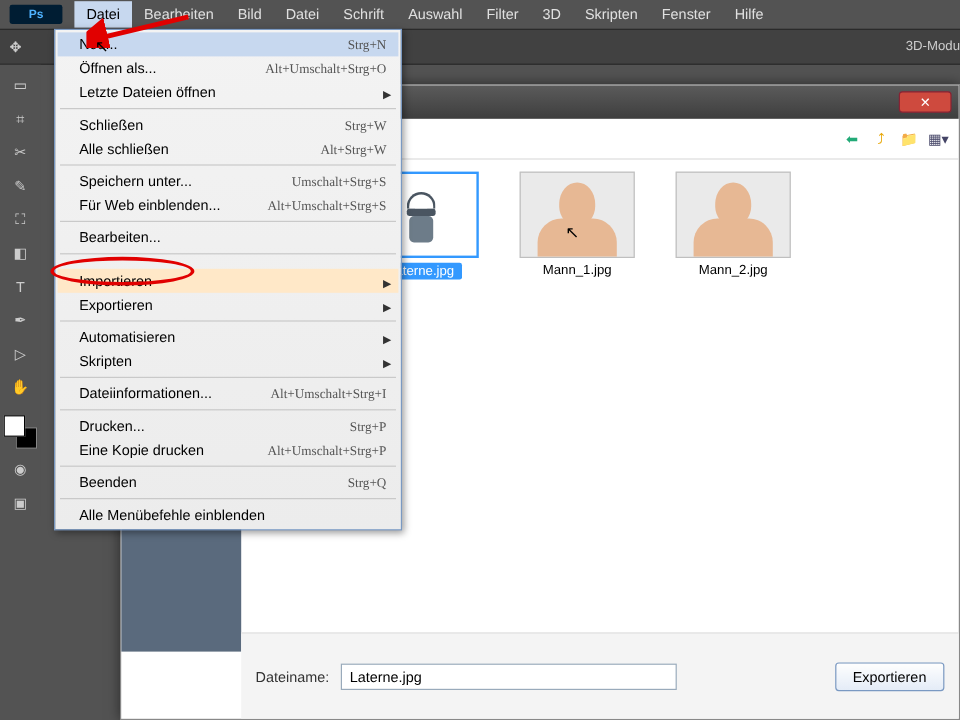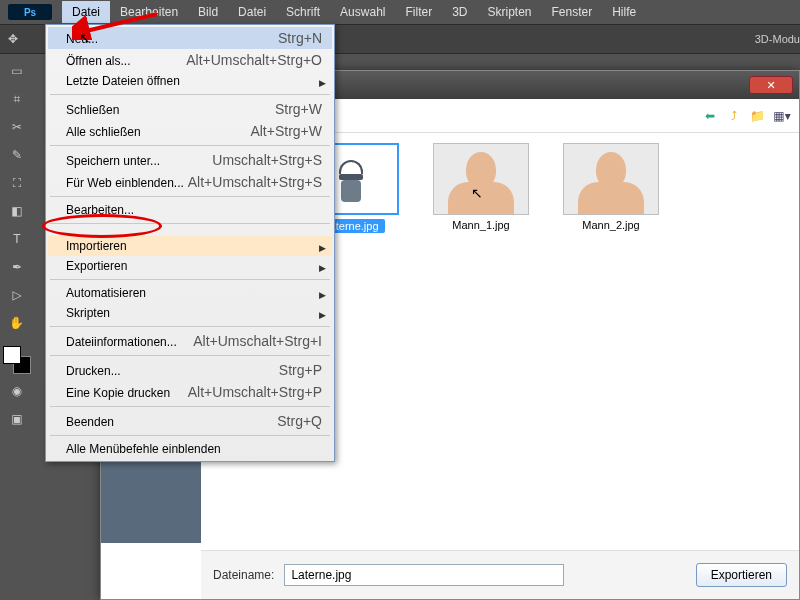--- a/index.html
+++ b/index.html
@@ -20,21 +20,21 @@
 .swatches { width:28px; height:28px; position:relative; margin-top:6px; }
 .swatches .fg { position:absolute; width:18px; height:18px; background:#fff; border:1px solid #000; left:0; top:0; }
 .swatches .bg { position:absolute; width:18px; height:18px; background:#000; border:1px solid #888; right:0; bottom:0; }
 
 
 .menu { position:absolute; left:45px; top:24px; width:290px; background:linear-gradient(#f3f3f3,#ececec); border:1px solid #7a99c2; box-shadow:2px 2px 6px rgba(0,0,0,0.4); padding:2px; z-index:100; }
 .menu .row { display:flex; align-items:flex-end; justify-content:space-between; padding:3px 10px 3px 18px; color:#000; cursor:default; position:relative; }
 .menu .row.hl { background:#c7d8ef; }
 .menu .row.warm { background:#ffe8c8;margin-top:12px; }
 .menu .sep { height:1px; background:#c9c9c9; margin:3px 2px; }
-.menu .short { color:#555; font-size:14px; }
+.menu .short { color:#555; font-size:11px;font-family:Liberation Serif, serif; }
 .menu .arrow { position:absolute; right:6px; font-size:9px; color:#333; }
 
 
 .ann-arrow { position:absolute; left:72px; top:10px; z-index:120; pointer-events:none; }
 .ann-ellipse { position:absolute; left:42px; top:214px; z-index:120; width:120px; height:24px; border:3px solid #e10000; border-radius:50%; pointer-events:none; }
 
 
 .cursor1 { position:absolute; left:79px; top:30px; z-index:130; pointer-events:none; color:#000; font-size:14px; }
 .cursor2 { position:absolute; left:471px; top:185px; z-index:130; pointer-events:none; color:#000; font-size:14px; }
 
@@ -50,21 +50,21 @@
 .places .folder::before { content:""; position:absolute; top:-6px; left:4px; width:20px; height:8px; background:#f7d774; border-radius:2px 2px 0 0; }
 .places .lbl { color:#fff; font-size:10px; text-align:center; }
 .thumbs { flex:1; padding:10px; display:flex; flex-wrap:wrap; align-content:flex-start; gap:20px 30px; }
 .thumb { width:100px; display:flex; flex-direction:column; align-items:center; gap:4px; }
 .thumb .pic { width:96px; height:72px; border:1px solid #bfbfbf; background:#eaeaea; display:flex; align-items:center; justify-content:center; position:relative; overflow:hidden; }
 .thumb.selected .pic { border:2px solid #3399ff; background:#eaf3ff; }
 .thumb.selected .cap { background:#3399ff; color:#fff; padding:1px 6px; border-radius:2px; }
 .thumb .cap { font-size:11px; color:#000; }
 .thumb.clipped { width:60px; }
 .thumb.clipped .pic { width:56px; }
-.dlg-bottom { position:absolute; left:100px; right:0; bottom:0; height:49px; padding:8px 12px; display:flex; align-items:center; gap:10px; border-top:1px solid #e0e0e0; background:#f4f4f4; }
+.dlg-bottom { position:absolute; left:100px; right:0; bottom:0; height:72px; padding:8px 12px; display:flex; align-items:center; gap:10px; border-top:1px solid #e0e0e0; background:#f4f4f4; }
 .dlg-bottom label { color:#333; }
 .dlg-bottom input { flex:1; height:22px; border:1px solid #9ab; padding:0 6px; background:#fff; max-width:280px; }
 .dlg-bottom .btn { margin-left:auto; height:24px; padding:0 14px; border:1px solid #7a99c2; background:linear-gradient(#fefefe,#e4ecf7); border-radius:3px; }
 
 
 .sky { background:linear-gradient(#8aa8bd 0%,#b9cdd9 55%,#6b7a82 56%,#455058 100%); width:100%; height:100%; }
 .lantern { position:relative; }
 .lantern .lamp { position:absolute; left:50%; top:50%; transform:translate(-50%,-50%); width:26px; height:38px; }
 .lantern .lamp .body { width:20px; height:22px; background:#6d7c89; border-radius:4px; margin:0 auto; }
 .lantern .lamp .cap { width:24px; height:6px; background:#4a5561; margin:0 auto; border-radius:2px; }

